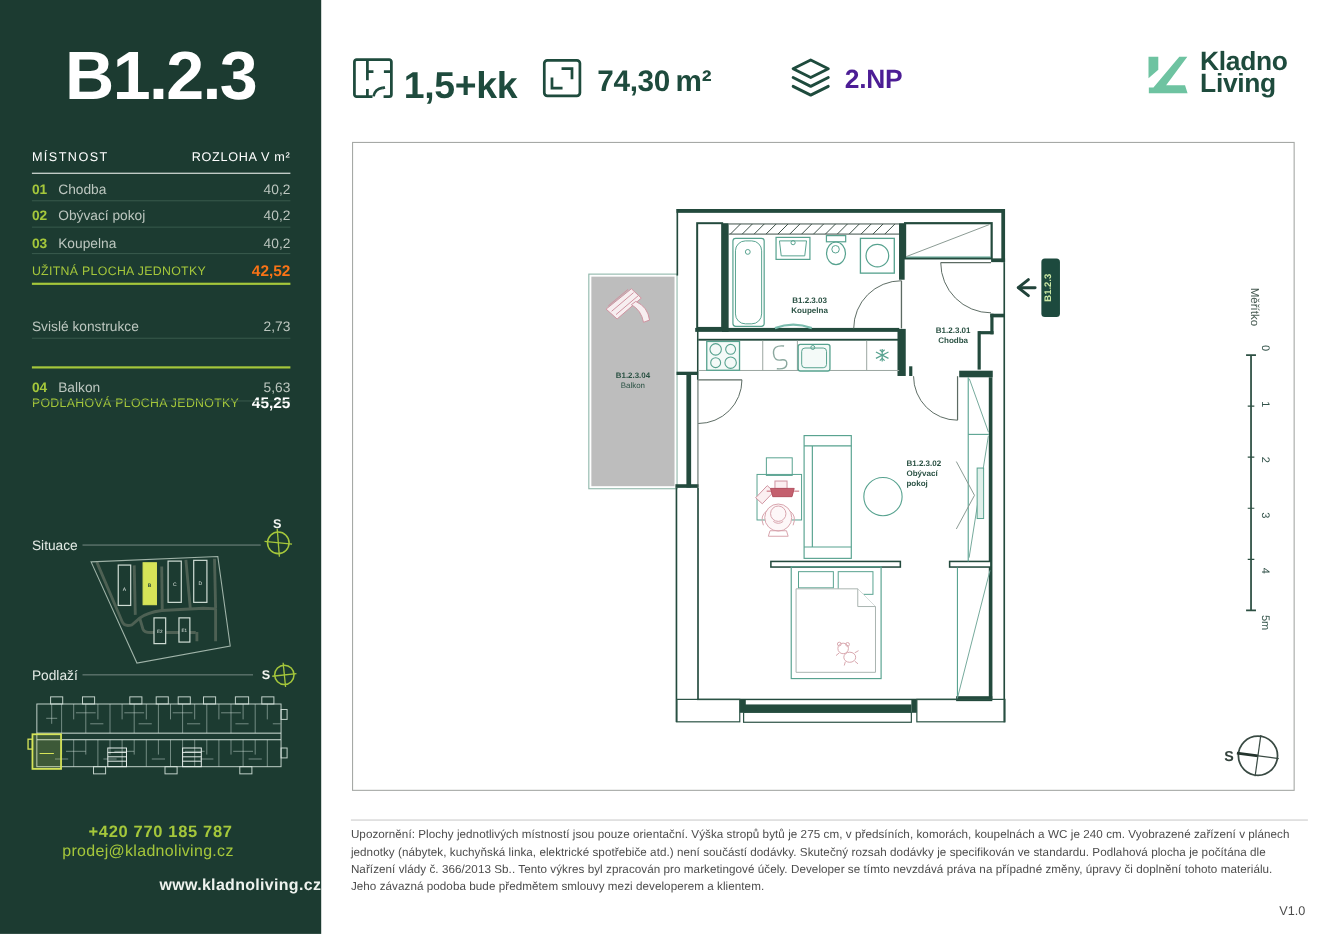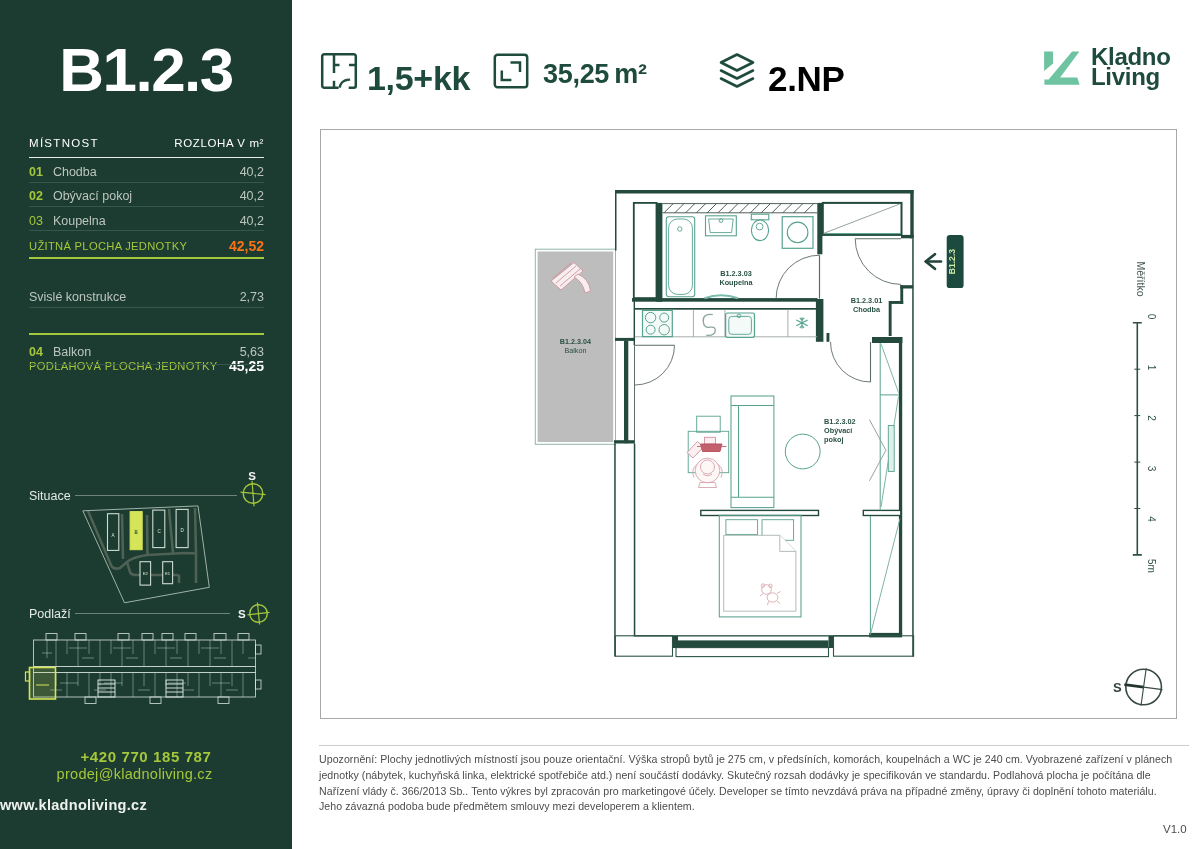--- a/index.html
+++ b/index.html
@@ -22,21 +22,21 @@
 
   <div class="abs" style="left:29px;top:137px;width:235px;color:#ffffff;font-size:11.5px;letter-spacing:1.3px;">MÍSTNOST<span style="position:absolute;right:0;top:0;letter-spacing:0.6px;">ROZLOHA V m²</span></div>
   <div class="abs" style="left:29px;top:156.5px;width:235px;height:1.6px;background:#e9eeea;"></div>
 
   <div class="row" style="top:165px;"><span class="grn" style="font-weight:700;">01</span><span class="ltx" style="margin-left:10px;">Chodba</span><span class="val ltx">40,2</span></div>
   <div class="sep" style="top:182px;"></div>
 
   <div class="row" style="top:189px;"><span class="grn" style="font-weight:700;">02</span><span class="ltx" style="margin-left:10px;">Obývací pokoj</span><span class="val ltx">40,2</span></div>
   <div class="sep" style="top:206px;"></div>
 
-  <div class="row" style="top:213.5px;"><span class="grn" style="font-weight:400;margin-top:20px;">03</span><span class="ltx" style="margin-left:10px;">Koupelna</span><span class="val ltx">40,2</span></div>
+  <div class="row" style="top:213.5px;"><span class="grn" style="font-weight:700;margin-top:20px;">03</span><span class="ltx" style="margin-left:10px;">Koupelna</span><span class="val ltx">40,2</span></div>
   <div class="sep" style="top:230px;"></div>
 
   <div class="row" style="top:239px;font-size:12px;"><span class="grn" style="letter-spacing:0.3px;font-size:11.2px;">UŽITNÁ PLOCHA JEDNOTKY</span><span class="val" style="color:#f97316;font-weight:700;font-size:14px;top:-1px;">42,52</span></div>
   <div class="abs" style="left:29px;top:257px;width:235px;height:2px;background:#a5c73b;"></div>
 
   <div class="row" style="top:290px;"><span class="ltx">Svislé konstrukce</span><span class="val ltx">2,73</span></div>
   <div class="sep" style="top:306.5px;"></div>
 
   <div class="row" style="top:316px;font-size:12px;margin-top:43px;"><span class="grn" style="letter-spacing:0.3px;font-size:11.2px;">PODLAHOVÁ PLOCHA JEDNOTKY</span><span class="val" style="color:#ffffff;font-weight:700;font-size:14px;top:-1px;">45,25</span></div>
   <div class="abs" style="left:29px;top:332.5px;width:235px;height:2px;background:#a5c73b;"></div>
@@ -140,50 +140,50 @@
     <path d="M14,57 h13" stroke="#d6e458" stroke-width="1"></path>
   </svg>
 
   <div class="abs" style="left:29px;top:606.5px;color:#e3eae5;font-size:12.5px;">Podlaží</div>
   <div class="abs" style="left:75px;top:613px;width:155px;height:1px;background:rgba(233,238,234,0.4);"></div>
 
   <div class="abs grn" style="left:0;top:748px;width:292px;text-align:center;font-size:15px;font-weight:700;letter-spacing:0.6px;">+420 770 185 787</div>
 
   <div class="abs grn" style="left:0;top:766px;width:269px;text-align:center;font-size:14.5px;letter-spacing:0.3px;">prodej@kladnoliving.cz</div>
 
-  <div class="abs" style="left:0;top:797px;width:292px;text-align:left;font-size:14.5px;font-weight:700;color:#eef2ee;letter-spacing:0.3px;">www.kladnoliving.cz</div>
+  <div class="abs" style="left:0;top:797px;width:292px;text-align:right;font-size:14.5px;font-weight:700;color:#eef2ee;letter-spacing:0.3px;">www.kladnoliving.cz</div>
 </div>
 
 <svg class="abs" style="left:320px;top:52px;" width="38" height="38" viewBox="0 0 38 38" fill="none" stroke="#1e4b3d" stroke-width="2.5">
   <path d="M4.2,2.2 H33.8 A2,2 0 0 1 35.8,4.2 V33.8 A2,2 0 0 1 33.8,35.8 H28.7 M18.6,35.8 H4.2 A2,2 0 0 1 2.2,33.8 V4.2 A2,2 0 0 1 4.2,2.2"></path>
   <path d="M14 2.5 V21"></path>
   <path d="M14 13 H19.5"></path>
   <path d="M29 13 H35.5"></path>
   <path d="M14 28.8 V35.5"></path>
   <path d="M19.6 35.6 A 9.2 9.2 0 0 1 27.6 27.8"></path>
   <path d="M27.4 28.1 L30 27.4"></path>
 </svg>
 
 <div class="abs" style="left:367px;top:59px;font-size:34px;font-weight:700;color:#1e4b3d;letter-spacing:-0.3px;">1,5+kk</div>
 
 <svg class="abs" style="left:493px;top:53px;" width="36" height="36" viewBox="0 0 36 36" fill="none" stroke="#1e4b3d" stroke-width="2.5">
   <rect x="1.8" y="1.8" width="32.4" height="32.4" rx="2.8"></rect>
   <path d="M17.5 9.4 H27 V19"></path>
   <path d="M8.8 17.5 V27 H18.4"></path>
 </svg>
 
-<div class="abs" style="left:543px;top:59px;font-size:27px;font-weight:700;color:#1e4b3d;letter-spacing:-0.3px;">35,25 m²</div>
+<div class="abs" style="left:543px;top:59px;font-size:27px;font-weight:700;color:#1e4b3d;letter-spacing:-0.3px;">74,30 m²</div>
 
 <svg class="abs" style="left:718px;top:52px;" width="38" height="38" viewBox="0 0 38 38" fill="none" stroke="#1e4b3d" stroke-width="2.6" stroke-linejoin="round" stroke-linecap="round">
   <path d="M19 2.5 L35 10.5 L19 18.5 L3 10.5 Z"></path>
   <path d="M3 18.5 L19 26.5 L35 18.5"></path>
   <path d="M3 26.5 L19 34.5 L35 26.5"></path>
 </svg>
 
-<div class="abs" style="left:768px;top:59px;font-size:35px;font-weight:700;color:#000000;letter-spacing:-0.3px;">2.NP</div>
+<div class="abs" style="left:768px;top:59px;font-size:24px;font-weight:700;color:#4c1d95;letter-spacing:-0.3px;">2.NP</div>
 
 <svg class="abs" style="left:1043px;top:51px;" width="38" height="36" viewBox="0 0 38 36" fill="#6ec3a1" stroke="none">
   <polygon points="1.1,0.6 10,0.6 10,12.4 1.1,20.1"></polygon>
   <polygon points="29.1,0.6 36.4,0.6 17.1,26.4 34.3,26.4 36.6,33.7 1.4,33.7 1.4,28.5 5.6,28.5"></polygon>
 </svg>
 
 <div class="abs" style="left:1091px;top:47px;font-size:24px;font-weight:700;color:#1e4b3d;line-height:20px;letter-spacing:-0.3px;">Kladno<br>Living</div>
 
 <div class="abs" style="left:320px;top:129px;width:855px;height:588px;border:1px solid #a6a9a6;"></div>
 <svg class="abs" style="left:320px;top:129px;" width="856" height="588" viewBox="320 129 856 588" font-family="Liberation Sans">

